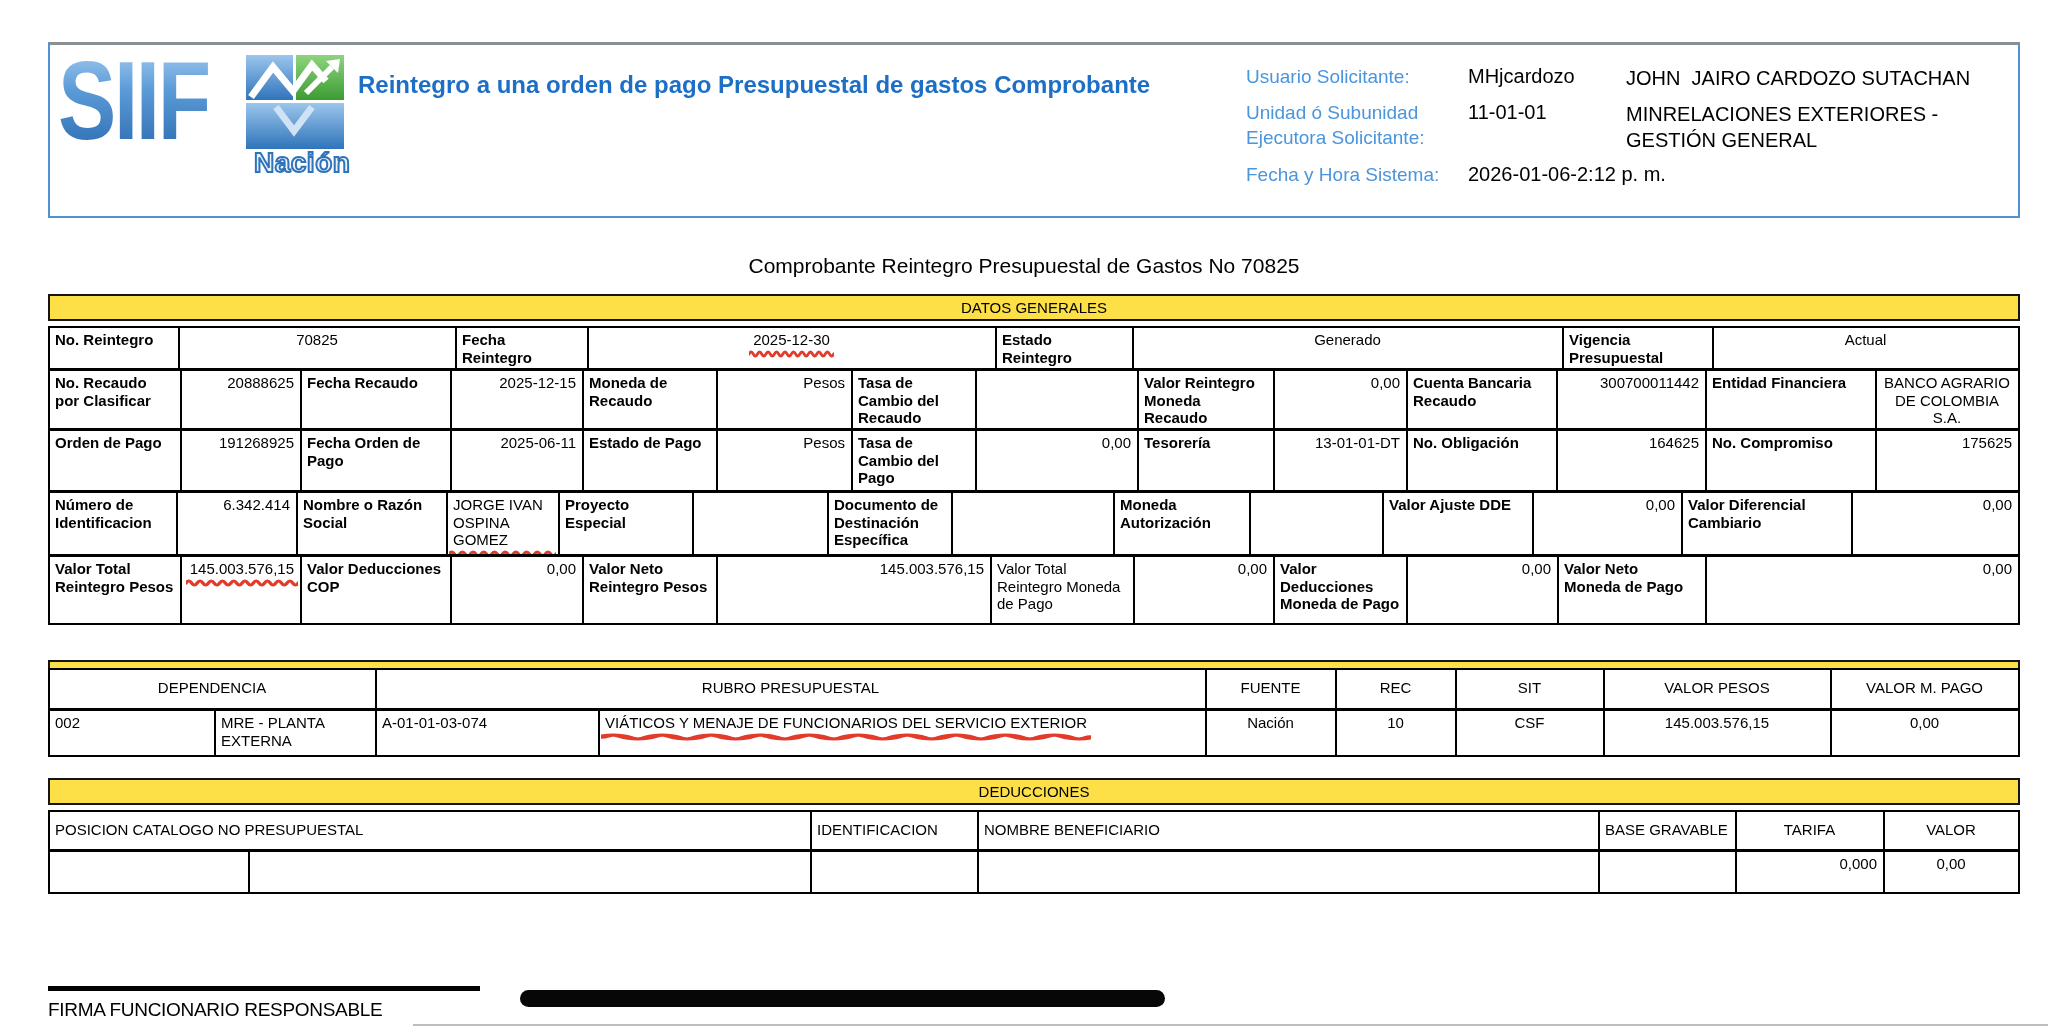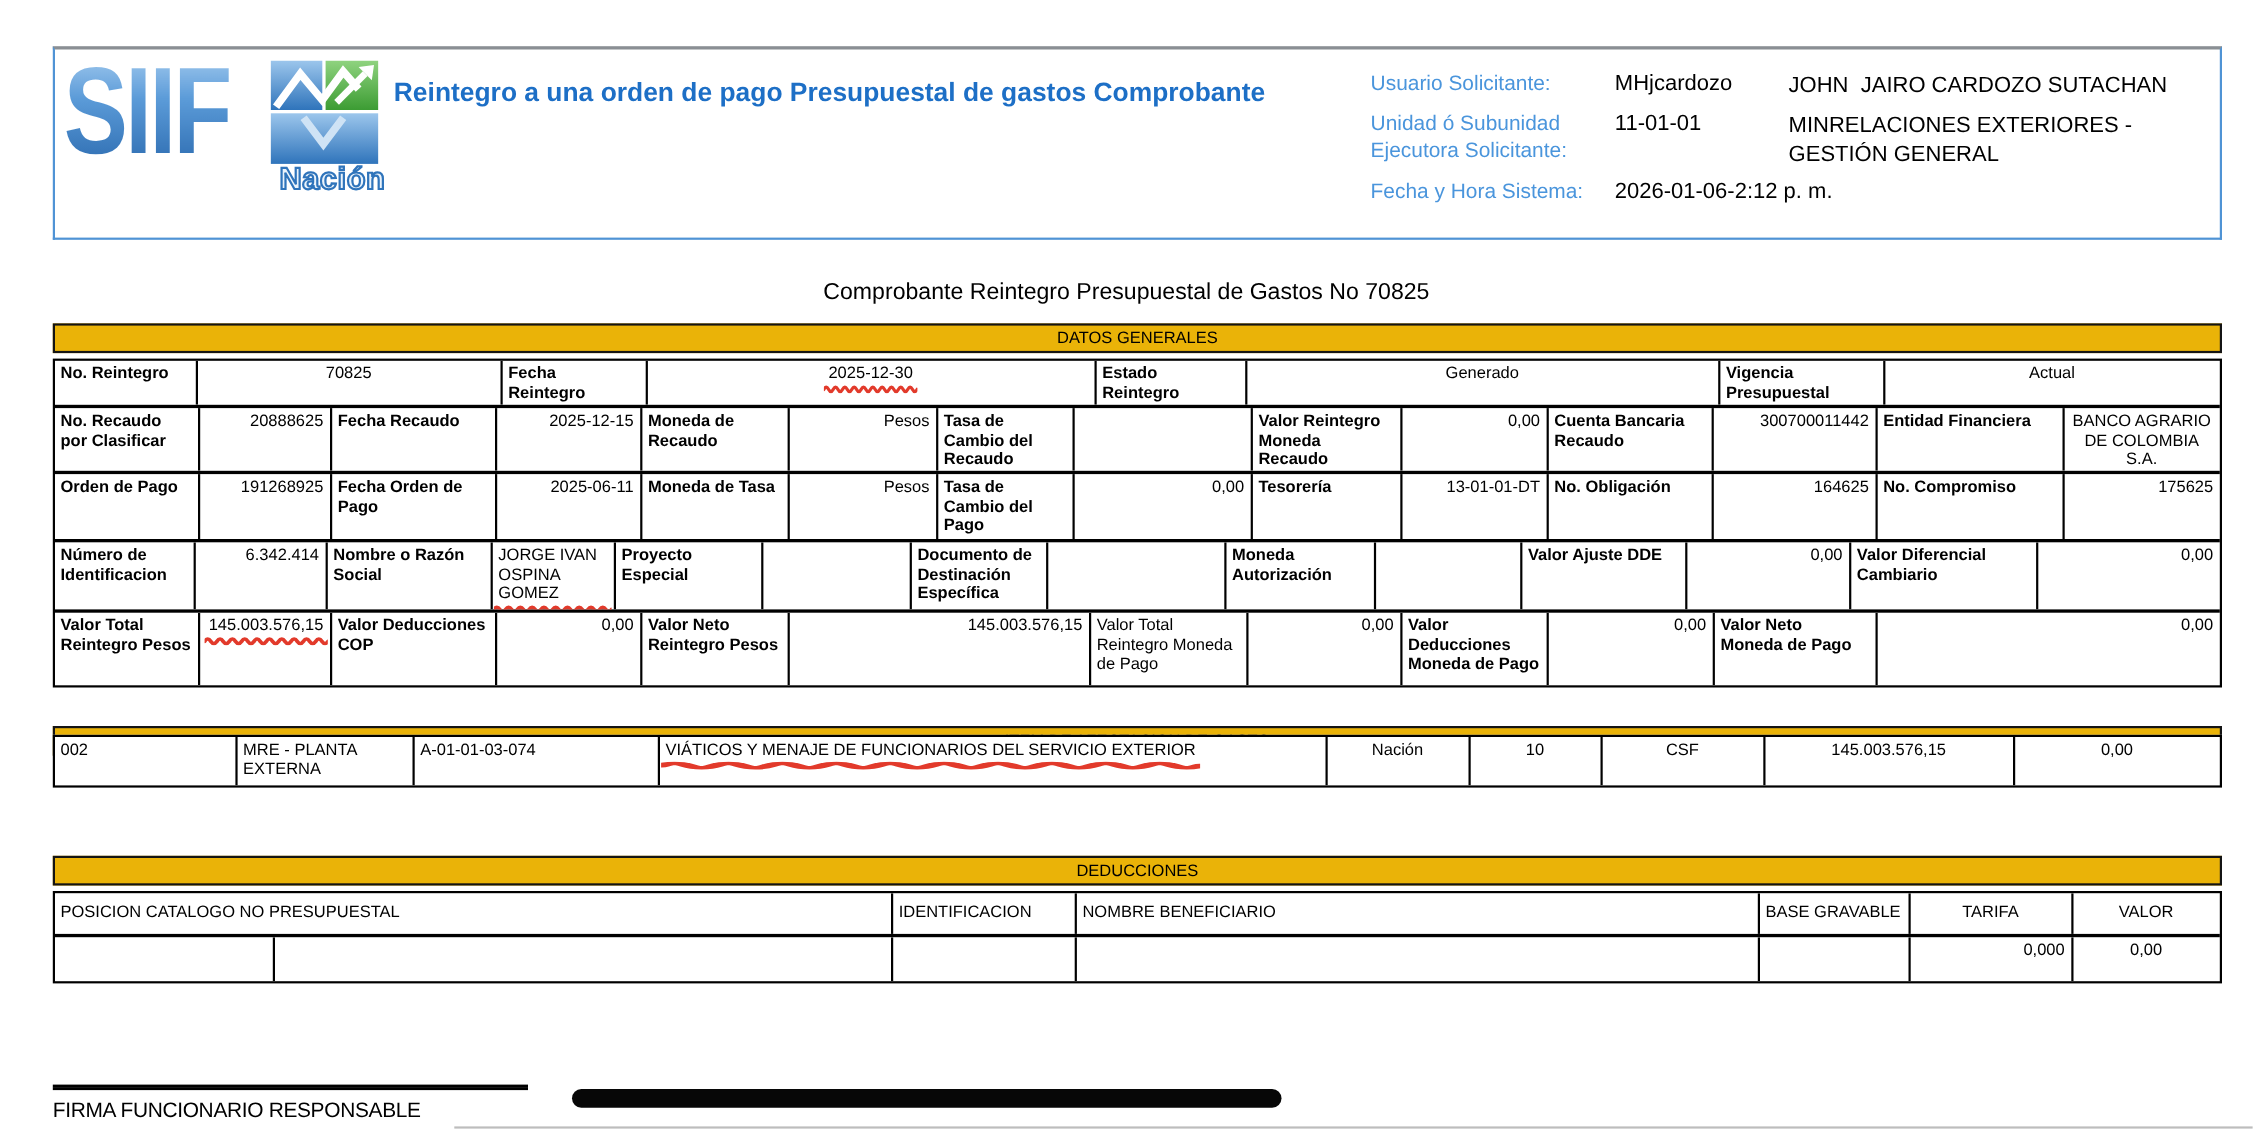--- a/index.html
+++ b/index.html
@@ -36,21 +36,21 @@
   .info-v1{width:158px;font-size:20px;color:#000;flex:0 0 auto;white-space:nowrap;}
   .info-v2{width:370px;font-size:20px;color:#000;line-height:1.3;white-space:pre-wrap;}
   
   .doc-title{
     position:absolute;left:0;top:254px;width:2048px;text-align:center;
     font-size:21px;color:#000;
   }
   
   .section-bar{
     position:absolute;left:48px;width:1972px;height:27px;box-sizing:border-box;
-    background:#eab308;border:2px solid #141414;
+    background:#fde047;border:2px solid #141414;
     display:flex;align-items:center;justify-content:center;
     font-size:15px;color:#000;
   }
   #bar-datos{top:294px;}
   #bar-item{top:636px;margin-top:24px;}
   #bar-deduc{top:778px;}
   
   .dtable{
     position:absolute;left:48px;width:1972px;box-sizing:border-box;
     border:2px solid #000;background:#fff;
@@ -167,21 +167,21 @@
       <div class="tcell k-label a-left" style="width: 150px;"><span class="cell-text">Cuenta Bancaria Recaudo</span></div>
       <div class="tcell k-value a-right" style="width: 149px;"><span class="cell-text">300700011442</span></div>
       <div class="tcell k-label a-left" style="width: 170px;"><span class="cell-text">Entidad Financiera</span></div>
       <div class="tcell k-value a-center" style="flex: 1 1 auto; min-width: 0px;"><span class="cell-text">BANCO AGRARIO DE COLOMBIA S.A.</span></div>
     </div>
     <div class="trow" style="height: 62px;">
       <div class="tcell k-label a-left" style="width: 132px;"><span class="cell-text">Orden de Pago</span></div>
       <div class="tcell k-value a-right" style="width: 120px;"><span class="cell-text">191268925</span></div>
       <div class="tcell k-label a-left" style="width: 150px;"><span class="cell-text">Fecha Orden de Pago</span></div>
       <div class="tcell k-value a-right" style="width: 132px;"><span class="cell-text">2025-06-11</span></div>
-      <div class="tcell k-label a-left" style="width: 134px;"><span class="cell-text">Moneda de Tasa</span></div>
+      <div class="tcell k-label a-left" style="width: 134px;"><span class="cell-text">Estado de Pago</span></div>
       <div class="tcell k-value a-right" style="width: 135px;"><span class="cell-text">Pesos</span></div>
       <div class="tcell k-label a-left" style="width: 124px;"><span class="cell-text">Tasa de Cambio del Pago</span></div>
       <div class="tcell k-value a-right" style="width: 162px;"><span class="cell-text">0,00</span></div>
       <div class="tcell k-label a-left" style="width: 136px;"><span class="cell-text">Tesorería</span></div>
       <div class="tcell k-value a-right" style="width: 133px;"><span class="cell-text">13-01-01-DT</span></div>
       <div class="tcell k-label a-left" style="width: 150px;"><span class="cell-text">No. Obligación</span></div>
       <div class="tcell k-value a-right" style="width: 149px;"><span class="cell-text">164625</span></div>
       <div class="tcell k-label a-left" style="width: 170px;"><span class="cell-text">No. Compromiso</span></div>
       <div class="tcell k-value a-right" style="flex: 1 1 auto; min-width: 0px;"><span class="cell-text">175625</span></div>
     </div>
@@ -216,20 +216,29 @@
       <div class="tcell k-value a-right" style="width: 140px;"><span class="cell-text">0,00</span></div>
       <div class="tcell k-label a-left" style="width: 133px;"><span class="cell-text">Valor Deducciones Moneda de Pago</span></div>
       <div class="tcell k-value a-right" style="width: 151px;"><span class="cell-text">0,00</span></div>
       <div class="tcell k-label a-left" style="width: 148px;"><span class="cell-text">Valor Neto Moneda de Pago</span></div>
       <div class="tcell k-value a-right" style="flex: 1 1 auto; min-width: 0px;"><span class="cell-text">0,00</span></div>
     </div>
   </div>
 
 <div class="section-bar" id="bar-item">ITEM DE AFECTACION DE GASTO</div>
 <div class="dtable" id="tbl-item">
+    <div class="trow" style="height: 41px;">
+      <div class="tcell k-head a-center" style="width: 327px;"><span class="cell-text">DEPENDENCIA</span></div>
+      <div class="tcell k-head a-center" style="width: 830px;"><span class="cell-text">RUBRO PRESUPUESTAL</span></div>
+      <div class="tcell k-head a-center" style="width: 130px;"><span class="cell-text">FUENTE</span></div>
+      <div class="tcell k-head a-center" style="width: 120px;"><span class="cell-text">REC</span></div>
+      <div class="tcell k-head a-center" style="width: 148px;"><span class="cell-text">SIT</span></div>
+      <div class="tcell k-head a-center" style="width: 227px;"><span class="cell-text">VALOR PESOS</span></div>
+      <div class="tcell k-head a-center" style="flex: 1 1 auto; min-width: 0px;"><span class="cell-text">VALOR M. PAGO</span></div>
+    </div>
     <div class="trow" style="height: 44px;">
       <div class="tcell k-value a-left" style="width: 166px;"><span class="cell-text">002</span></div>
       <div class="tcell k-value a-left" style="width: 161px;"><span class="cell-text">MRE - PLANTA EXTERNA</span></div>
       <div class="tcell k-value a-left" style="width: 223px;"><span class="cell-text">A-01-01-03-074</span></div>
       <div class="tcell k-value a-left" style="width: 607px;"><span class="cell-text">VIÁTICOS Y MENAJE DE FUNCIONARIOS DEL SERVICIO EXTERIOR<svg class="scribble" viewBox="0 0 120 10" preserveAspectRatio="none">
             <path d="M0 5 Q 3 0 6 5 Q 9 10 12 5 Q 15 0 18 5 Q 21 10 24 5 Q 27 0 30 5 Q 33 10 36 5 Q 39 0 42 5 Q 45 10 48 5 Q 51 0 54 5 Q 57 10 60 5 Q 63 0 66 5 Q 69 10 72 5 Q 75 0 78 5 Q 81 10 84 5 Q 87 0 90 5 Q 93 10 96 5 Q 99 0 102 5 Q 105 10 108 5 Q 111 0 114 5 Q 117 10 120 5" fill="none" stroke="#e23a2b" stroke-width="4" stroke-linecap="round"></path>
           </svg></span></div>
       <div class="tcell k-value a-center" style="width: 130px;"><span class="cell-text">Nación</span></div>
       <div class="tcell k-value a-center" style="width: 120px;"><span class="cell-text">10</span></div>
       <div class="tcell k-value a-center" style="width: 148px;"><span class="cell-text">CSF</span></div>

